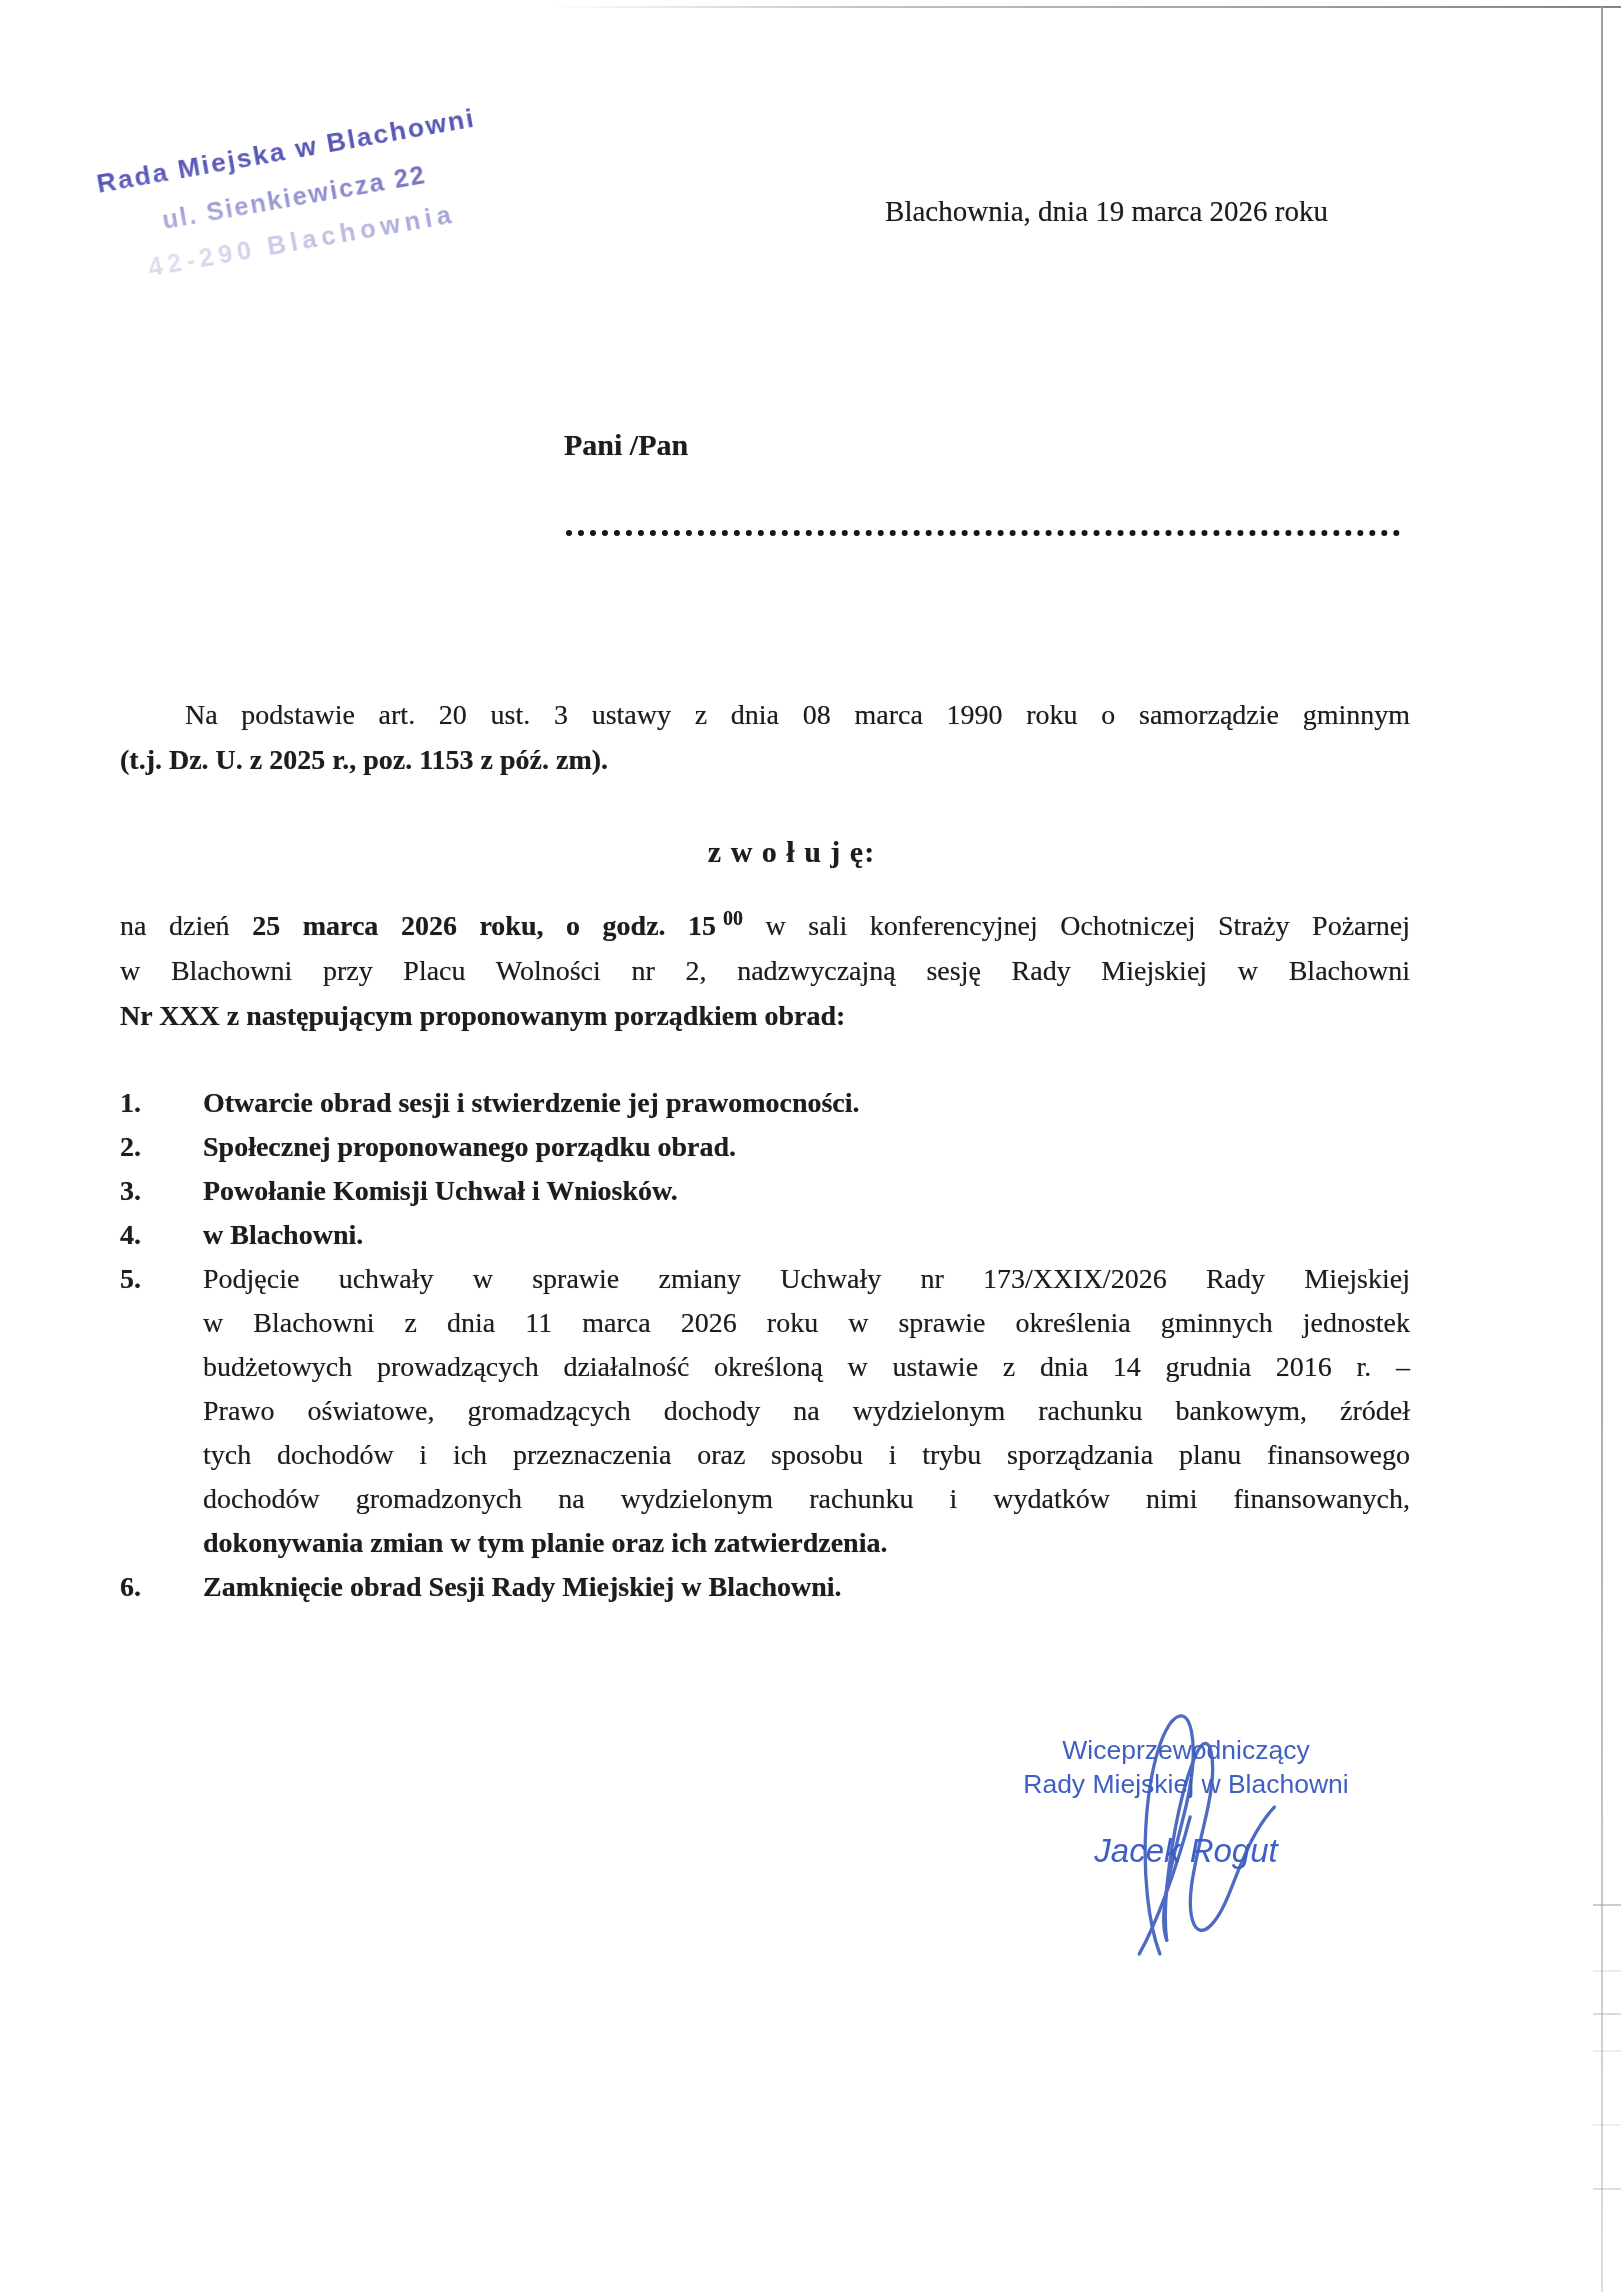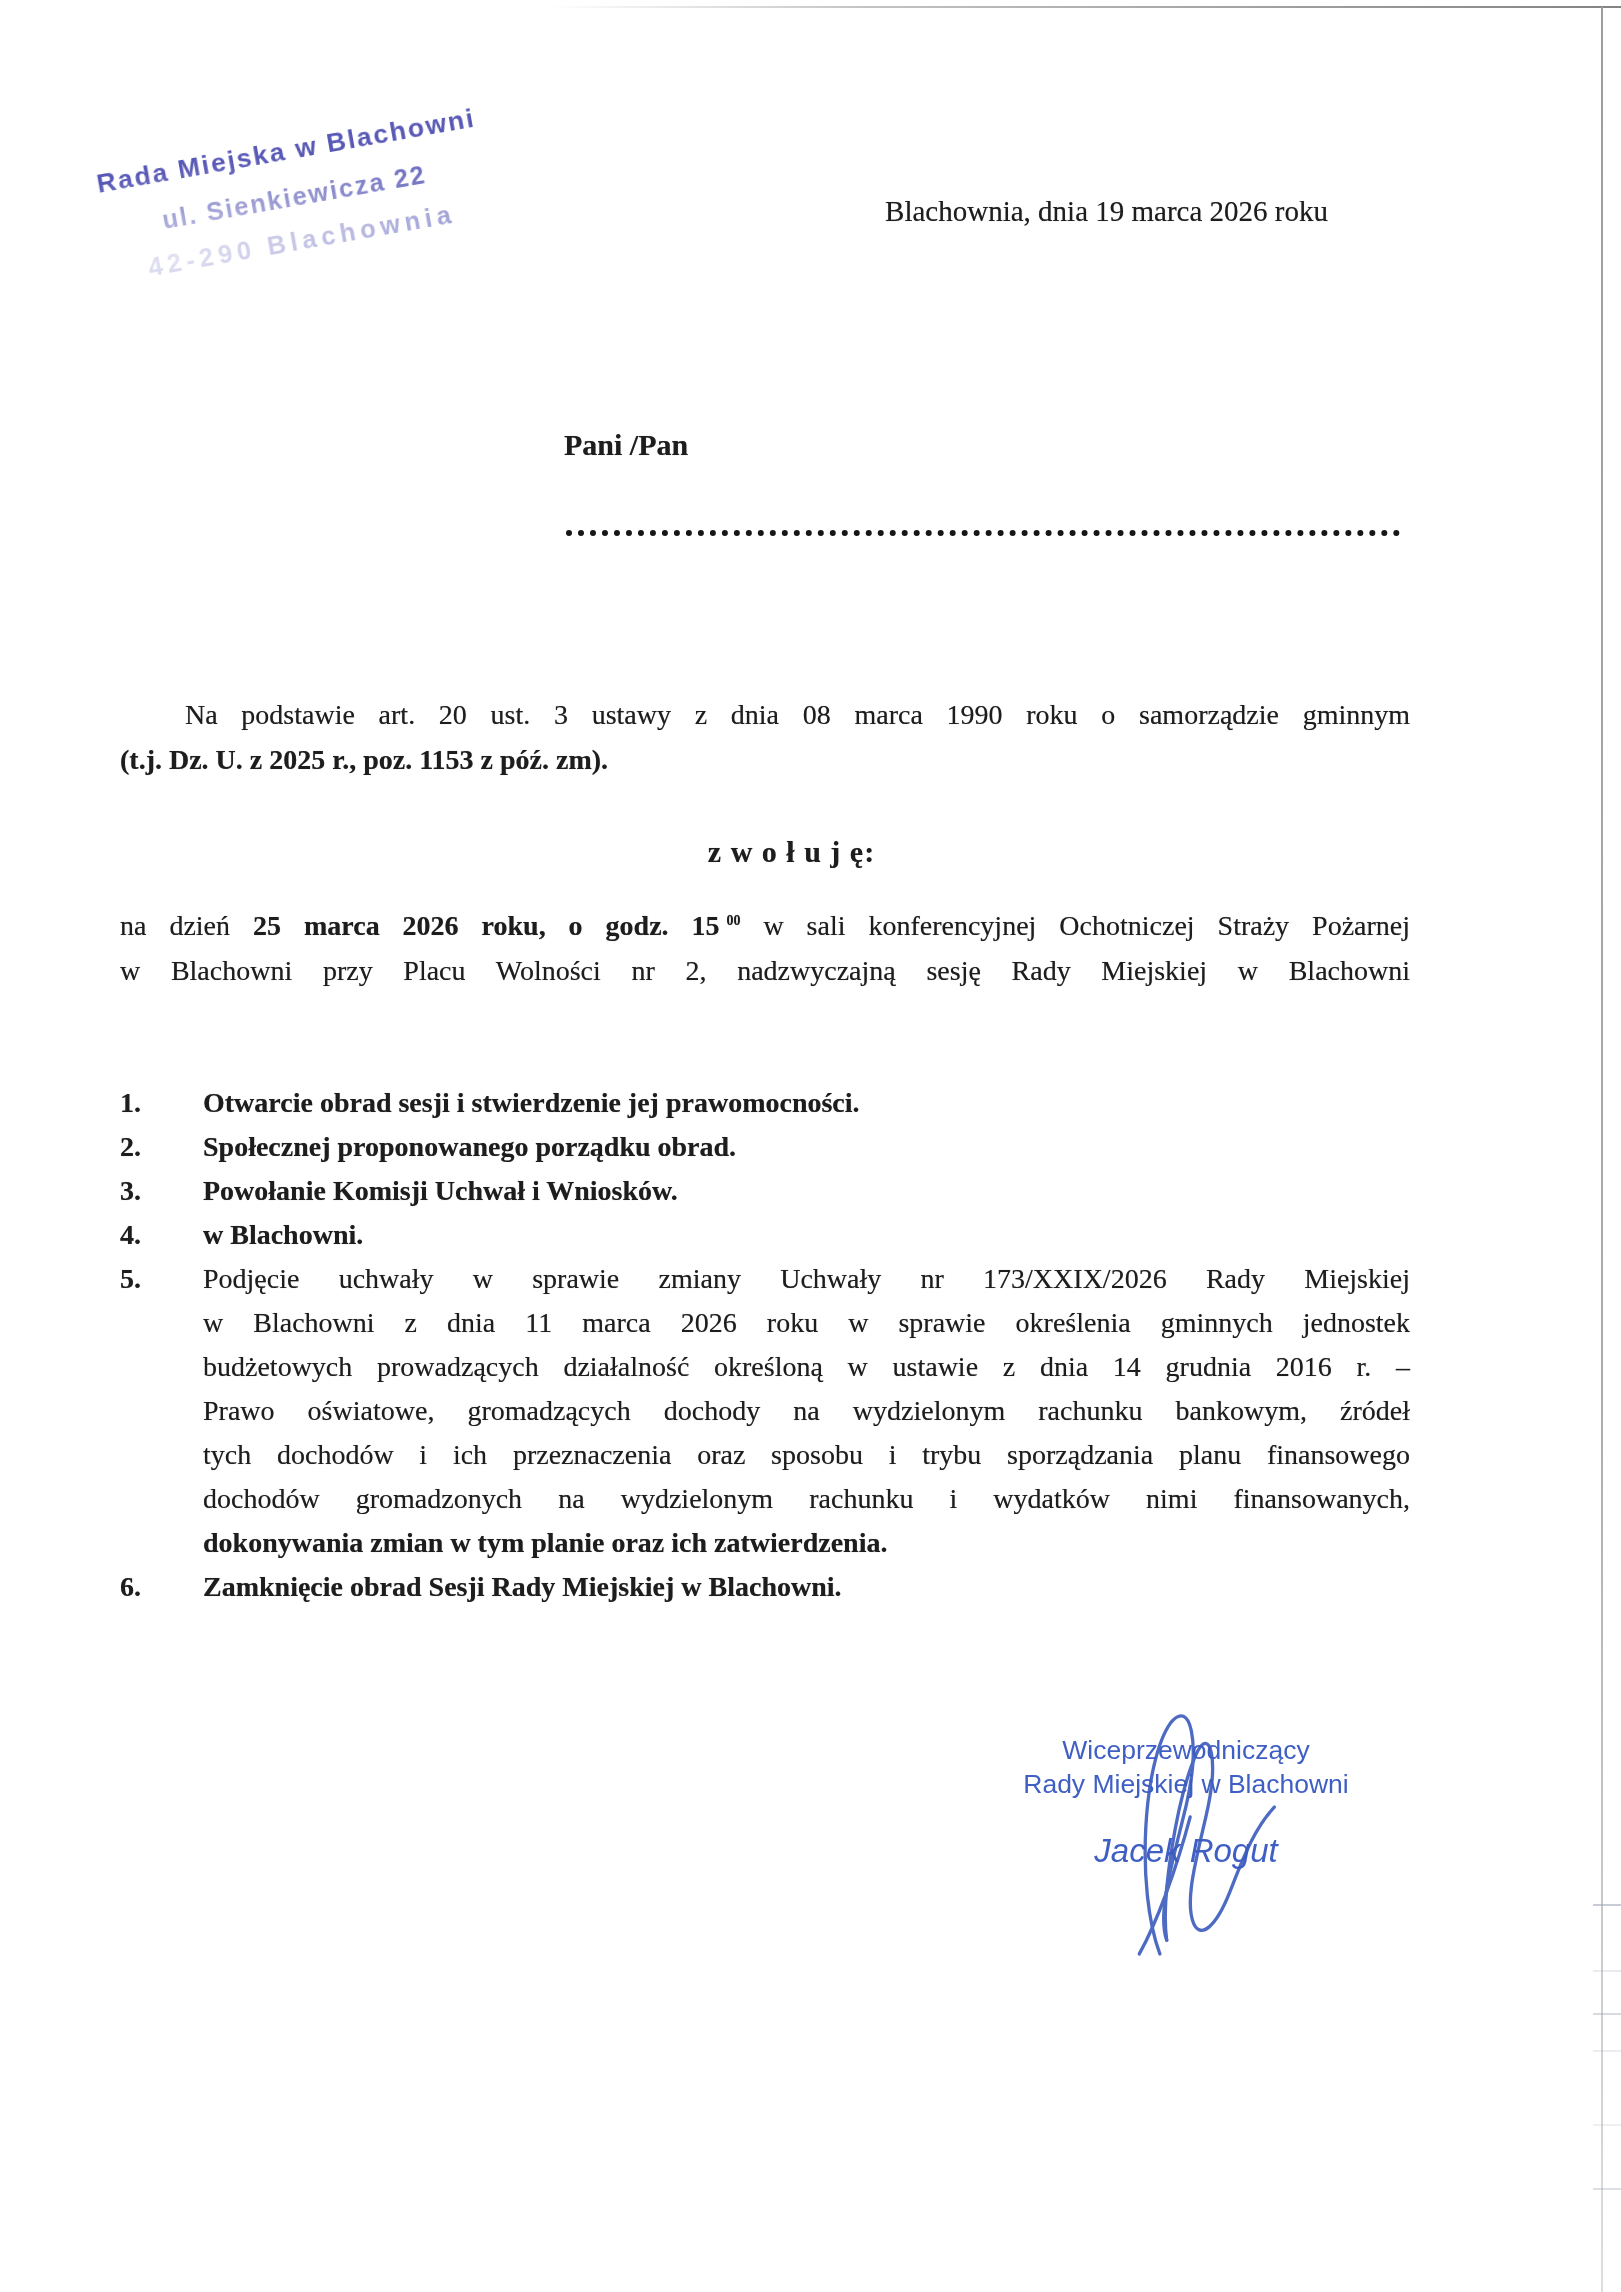--- a/index.html
+++ b/index.html
@@ -61,21 +61,21 @@
   .tline-last { text-align-last: left; font-weight: bold; }
 
   .convene {
     position:absolute; left:173px; top:835px; width:1237px;
     font-size:30px; font-weight:bold; text-align:center; text-align-last:center;
     letter-spacing:1px;
   }
 
   .session { top:903px; }
   .session sup {
-    font-size:14px; font-weight:bold; margin-left:6.9px;
+    font-size:20px; font-weight:bold; margin-left:6.9px;
     vertical-align:super; line-height:0;
   }
   .session .b { font-weight:bold; }
 
   .agenda { top:1081px; line-height:44px; }
   .agenda-item { display:flex; }
   .agenda-num  { font-weight:bold; width:36px; flex:0 0 36px; }
   .agenda-body { flex:1 1 auto; min-width:0;margin-left:47px; }
 
   .soft-ink { text-shadow: 0 0 0.7px rgba(30,30,30,.55); }
@@ -123,20 +123,21 @@
 
   <div class="convene soft-ink">z w o ł u j ę:</div>
 
   <div class="textcol session soft-ink">
     <div class="tline">
       <span>na dzień</span>
       <span class="b"><span>25 marca 2026 roku, o godz. 15</span><sup>00</sup></span>
       <span>w sali konferencyjnej Ochotniczej Straży Pożarnej</span>
     </div>
     <div class="tline">w Blachowni przy Placu Wolności nr 2, nadzwyczajną sesję Rady Miejskiej w Blachowni</div>
+    <div class="tline tline-last">Nr XXX z następującym proponowanym porządkiem obrad:</div>
   </div>
 
   <div class="textcol agenda soft-ink">
       <div class="agenda-item">
         <span class="agenda-num">1.</span>
         <div class="agenda-body">
           <div class="tline tline-last">Otwarcie obrad sesji i stwierdzenie jej prawomocności.</div>
         </div>
       </div>
       <div class="agenda-item">

